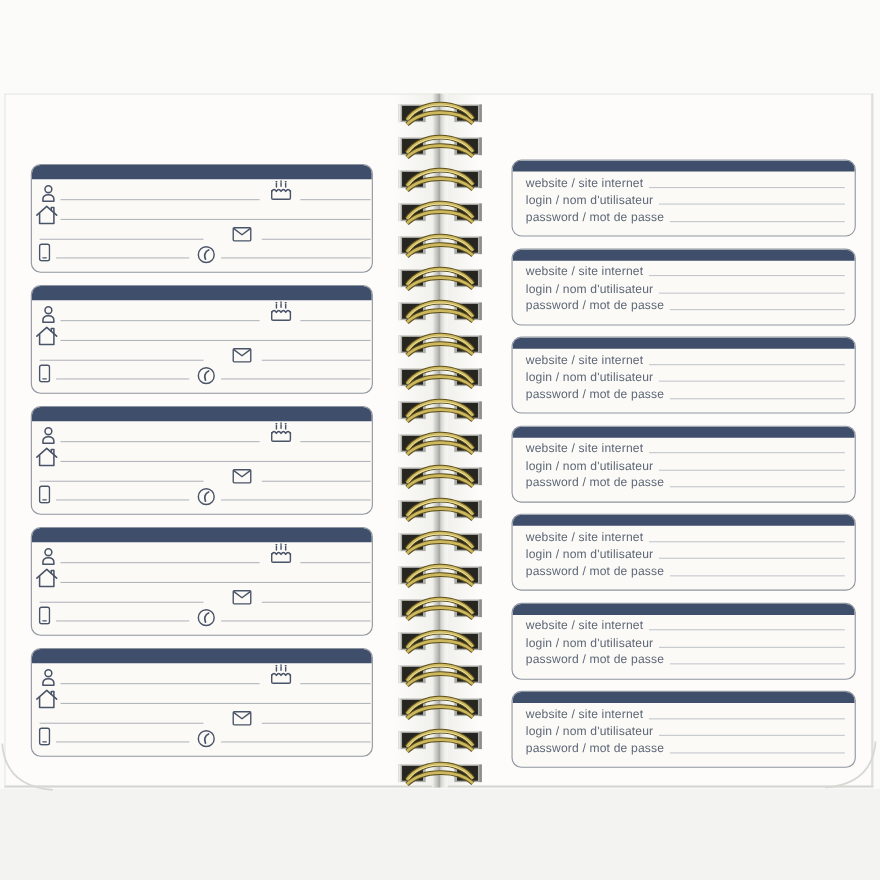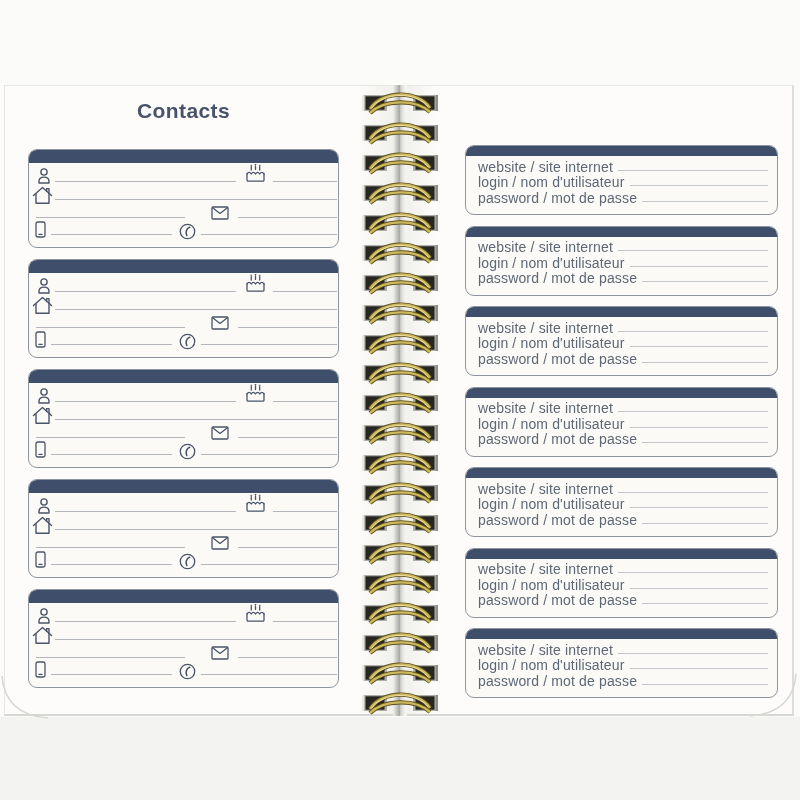--- a/index.html
+++ b/index.html
@@ -56,41 +56,40 @@
   .ln-4a     {left:22px; top:84px; width:121px;}
   .ic-phone  {left:150px;top:73px;}
   .ln-4b     {left:172px;top:84px; width:136px;}
   
   .password-stack{position:absolute;left:61px;top:59px;width:313px;}
   .password-card{height:70px;margin-bottom:10.5px;}
   .password-card .card-header{height:10px;}
   .p-body{position:absolute;top:12px;left:12px;right:9px;}
   .p-row{display:flex;align-items:flex-end;height:15.6px;}
   .p-label{
-    font-size:14px;color:#5d6776;letter-spacing:.15px;
+    font-size:11px;color:#5d6776;letter-spacing:.15px;
     white-space:nowrap;line-height:14px;
   }
   .p-fill{flex:1;border-bottom:1px solid #c3c7cd;margin:0 0 3px 5px;}
   
   .spine{
     position:absolute;left:393px;top:85px;width:14px;height:631px;
     background:linear-gradient(90deg,#f1f1ed 0%,#c9c9c5 25%,#a7a7a3 48%,#d2d2ce 55%,#eeeeea 80%,#f6f6f2 100%);
   }
   .binding{position:absolute;left:361px;top:89px;width:78px;}
   .binding .loop{display:block;height:27px;margin-bottom:3px;}
   .corner-curve{position:absolute;}
   svg.icon{display:block;}
 </style>
 </head>
 <body>
 
 <div class="desk"></div>
 
 <div class="page page-left">
-  <div class="page-title">Contacts</div>
 
   <div class="contact-stack">
     <div class="card contact-card">
       <div class="card-header"></div>
 
       <span class="c-icon ic-person">
         <svg class="icon" width="16" height="18" viewBox="0 0 16 18" fill="none" stroke="#4a5468" stroke-width="1.4" stroke-linecap="round" stroke-linejoin="round">
           <circle cx="8" cy="5" r="3.1"></circle>
           <path d="M3 16 L3 14.4 C3 11.6 5.1 10.1 8 10.1 C10.9 10.1 13 11.6 13 14.4 L13 16 Z"></path>
         </svg>

